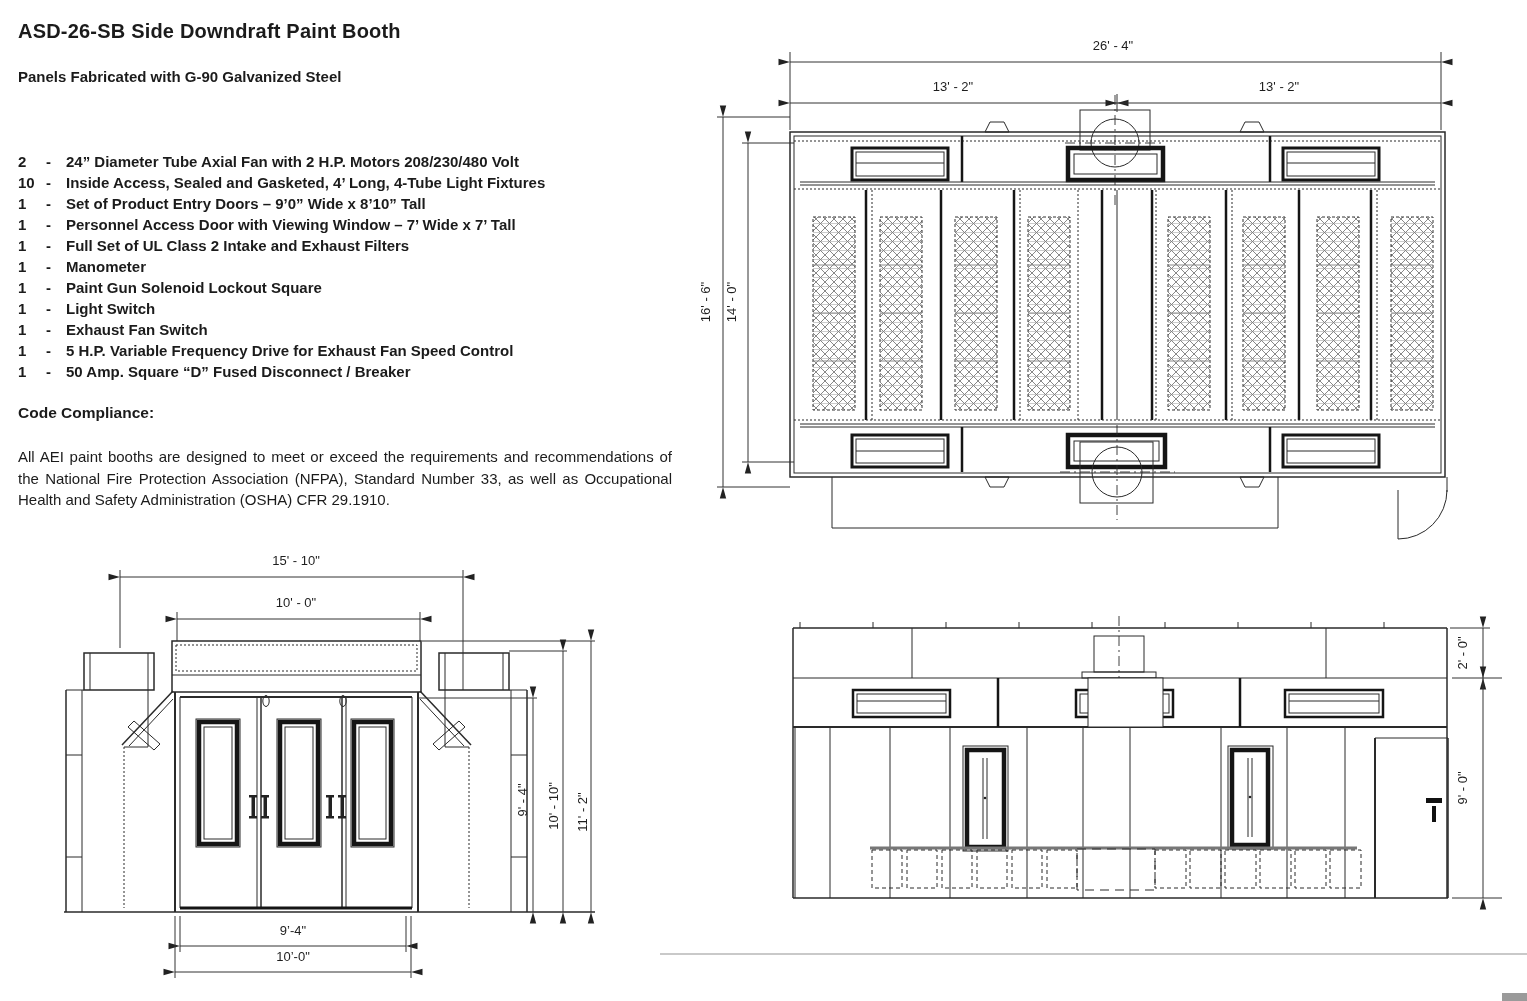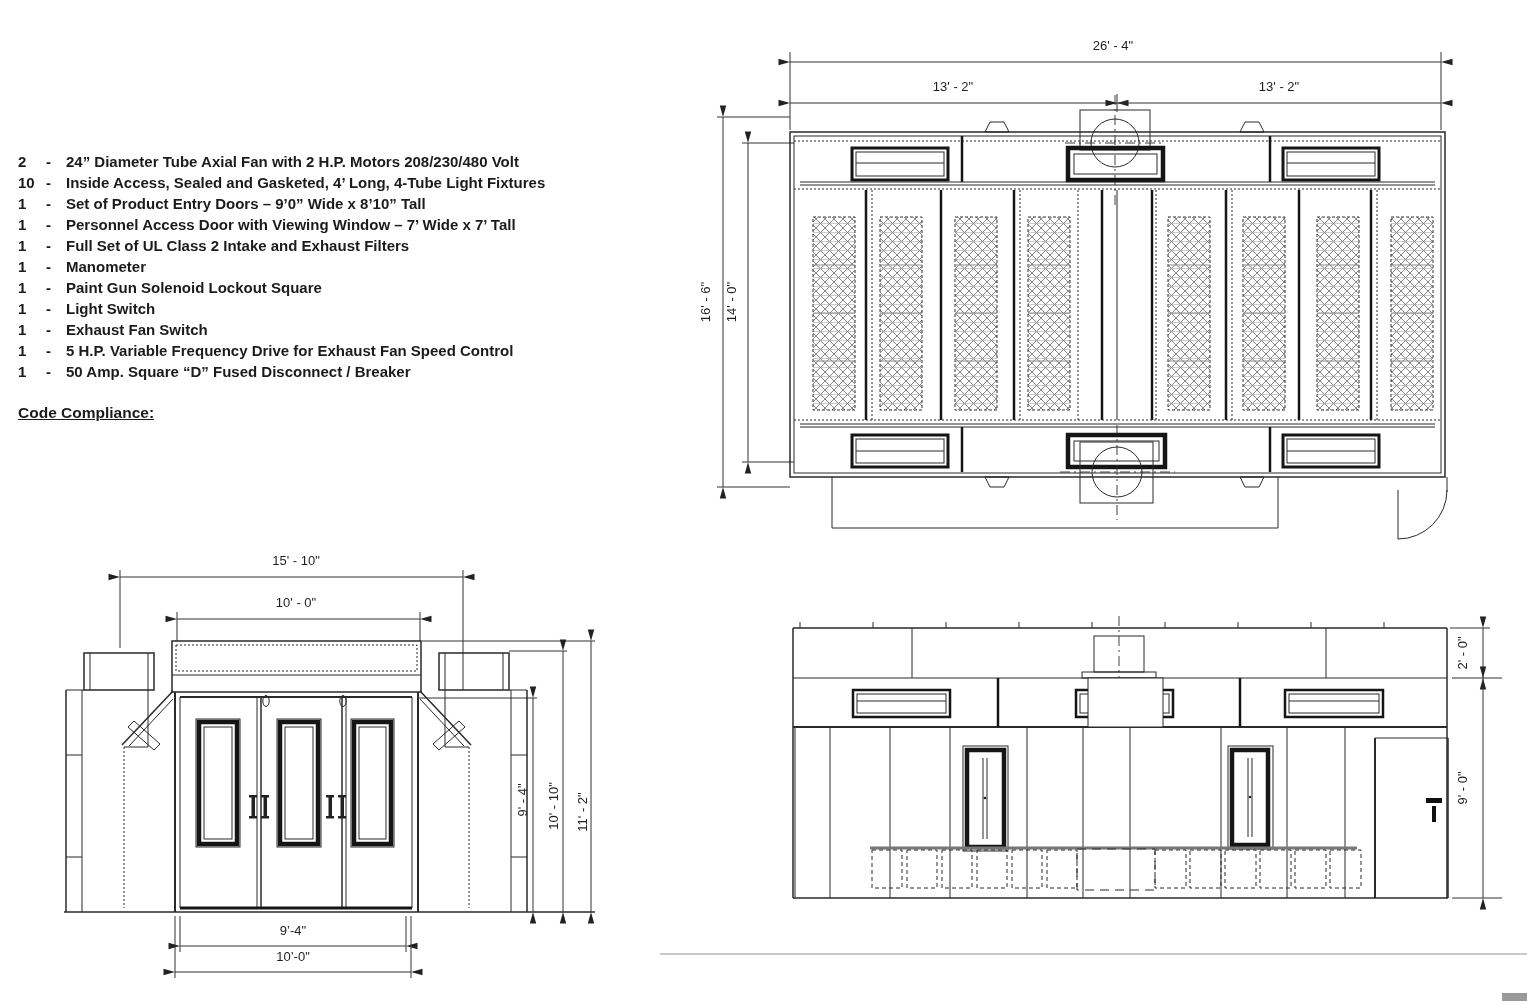--- a/index.html
+++ b/index.html
@@ -3,21 +3,21 @@
 <meta charset="utf-8">
 <style>
   html,body{margin:0;padding:0;background:#ffffff;}
   #page{position:relative;width:1527px;height:1001px;background:#fff;overflow:hidden;
         font-family:"Liberation Sans", sans-serif;color:#1b1b1b;}
   .abs{position:absolute;}
   #title{left:18px;top:20px;font-size:20px;font-weight:bold;letter-spacing:0.2px;}
   #specs{left:18px;top:66px;font-size:15px;font-weight:bold;line-height:21px;}
   #bom{left:18px;top:151px;font-size:15px;font-weight:bold;line-height:21px;}
   .bom-row{display:grid;grid-template-columns:28px 20px auto;height:21px;}
-  #code-heading{left:18px;top:404px;font-size:15.5px;font-weight:bold;text-decoration:underline;}
+  #code-heading{left:18px;top:404px;font-size:15.5px;font-weight:bold;}
   #code-body{left:18px;top:446px;width:654px;font-size:15px;line-height:21.5px;text-align:justify;}
   svg .ln{stroke:#2a2a2a;stroke-width:1;fill:none;}
   svg .t15{stroke-width:1.5}
   svg .t2{stroke-width:2}
   svg .t25{stroke-width:2.5;stroke:#151515}
   svg .t3{stroke-width:3;stroke:#151515}
   svg .t45{stroke-width:4.5;stroke:#151515}
   svg .gy{stroke:#8a8a8a}
   svg .dot{stroke-dasharray:2,2}
   svg .dash{stroke-dasharray:4,3}
@@ -26,22 +26,24 @@
   svg .dim{stroke:#333;stroke-width:1;fill:none}
   svg text.dimtxt{font-family:"Liberation Sans",sans-serif;font-size:13px;fill:#1e1e1e;stroke:none;}
   #divider{left:660px;top:953px;width:867px;height:2px;background:#c9c9c9;}
   #corner-box{left:1502px;top:993px;width:25px;height:8px;background:#9a9a9a;}
 </style>
 </head>
 <body>
 
 <div id="page">
 
+  <div class="abs" id="title">ASD-26-SB Side Downdraft Paint Booth</div>
 
   <div class="abs" id="specs">
+    <div>Panels Fabricated with G-90 Galvanized Steel</div>
   </div>
 
   <div class="abs" id="bom">
     <div class="bom-row">
         <span>2</span>
         <span>-</span>
         <span>24” Diameter Tube Axial Fan with 2 H.P. Motors 208/230/480 Volt</span>
       </div>
     <div class="bom-row">
         <span>10</span>
@@ -89,20 +91,21 @@
         <span>5 H.P. Variable Frequency Drive for Exhaust Fan Speed Control</span>
       </div>
     <div class="bom-row">
         <span>1</span>
         <span>-</span>
         <span>50 Amp. Square “D” Fused Disconnect / Breaker</span>
       </div>
   </div>
 
   <div class="abs" id="code-heading">Code Compliance:</div>
+  <div class="abs" id="code-body">All AEI paint booths are designed to meet or exceed the requirements and recommendations of the National Fire Protection Association (NFPA), Standard Number 33, as well as Occupational Health and Safety Administration (OSHA) CFR 29.1910.</div>
 
   <svg class="abs" style="left:690px;top:30px" width="837" height="520" viewBox="0 0 837 520">
     <defs>
       <pattern id="hatchp" width="9" height="9" patternUnits="userSpaceOnUse">
         <path d="M0,9 L9,0 M0,0 L9,9" stroke="#555" stroke-width="0.7" fill="none"></path>
         <path d="M0,4.5 H9" stroke="#999" stroke-width="0.5" fill="none"></path>
       </pattern>
       <marker id="tv-arrow" markerWidth="13" markerHeight="8" refX="0.5" refY="4" orient="auto-start-reverse">
         <path d="M0.5,4 L12,0.8 L12,7.2 z" fill="#222"></path>
       </marker>

